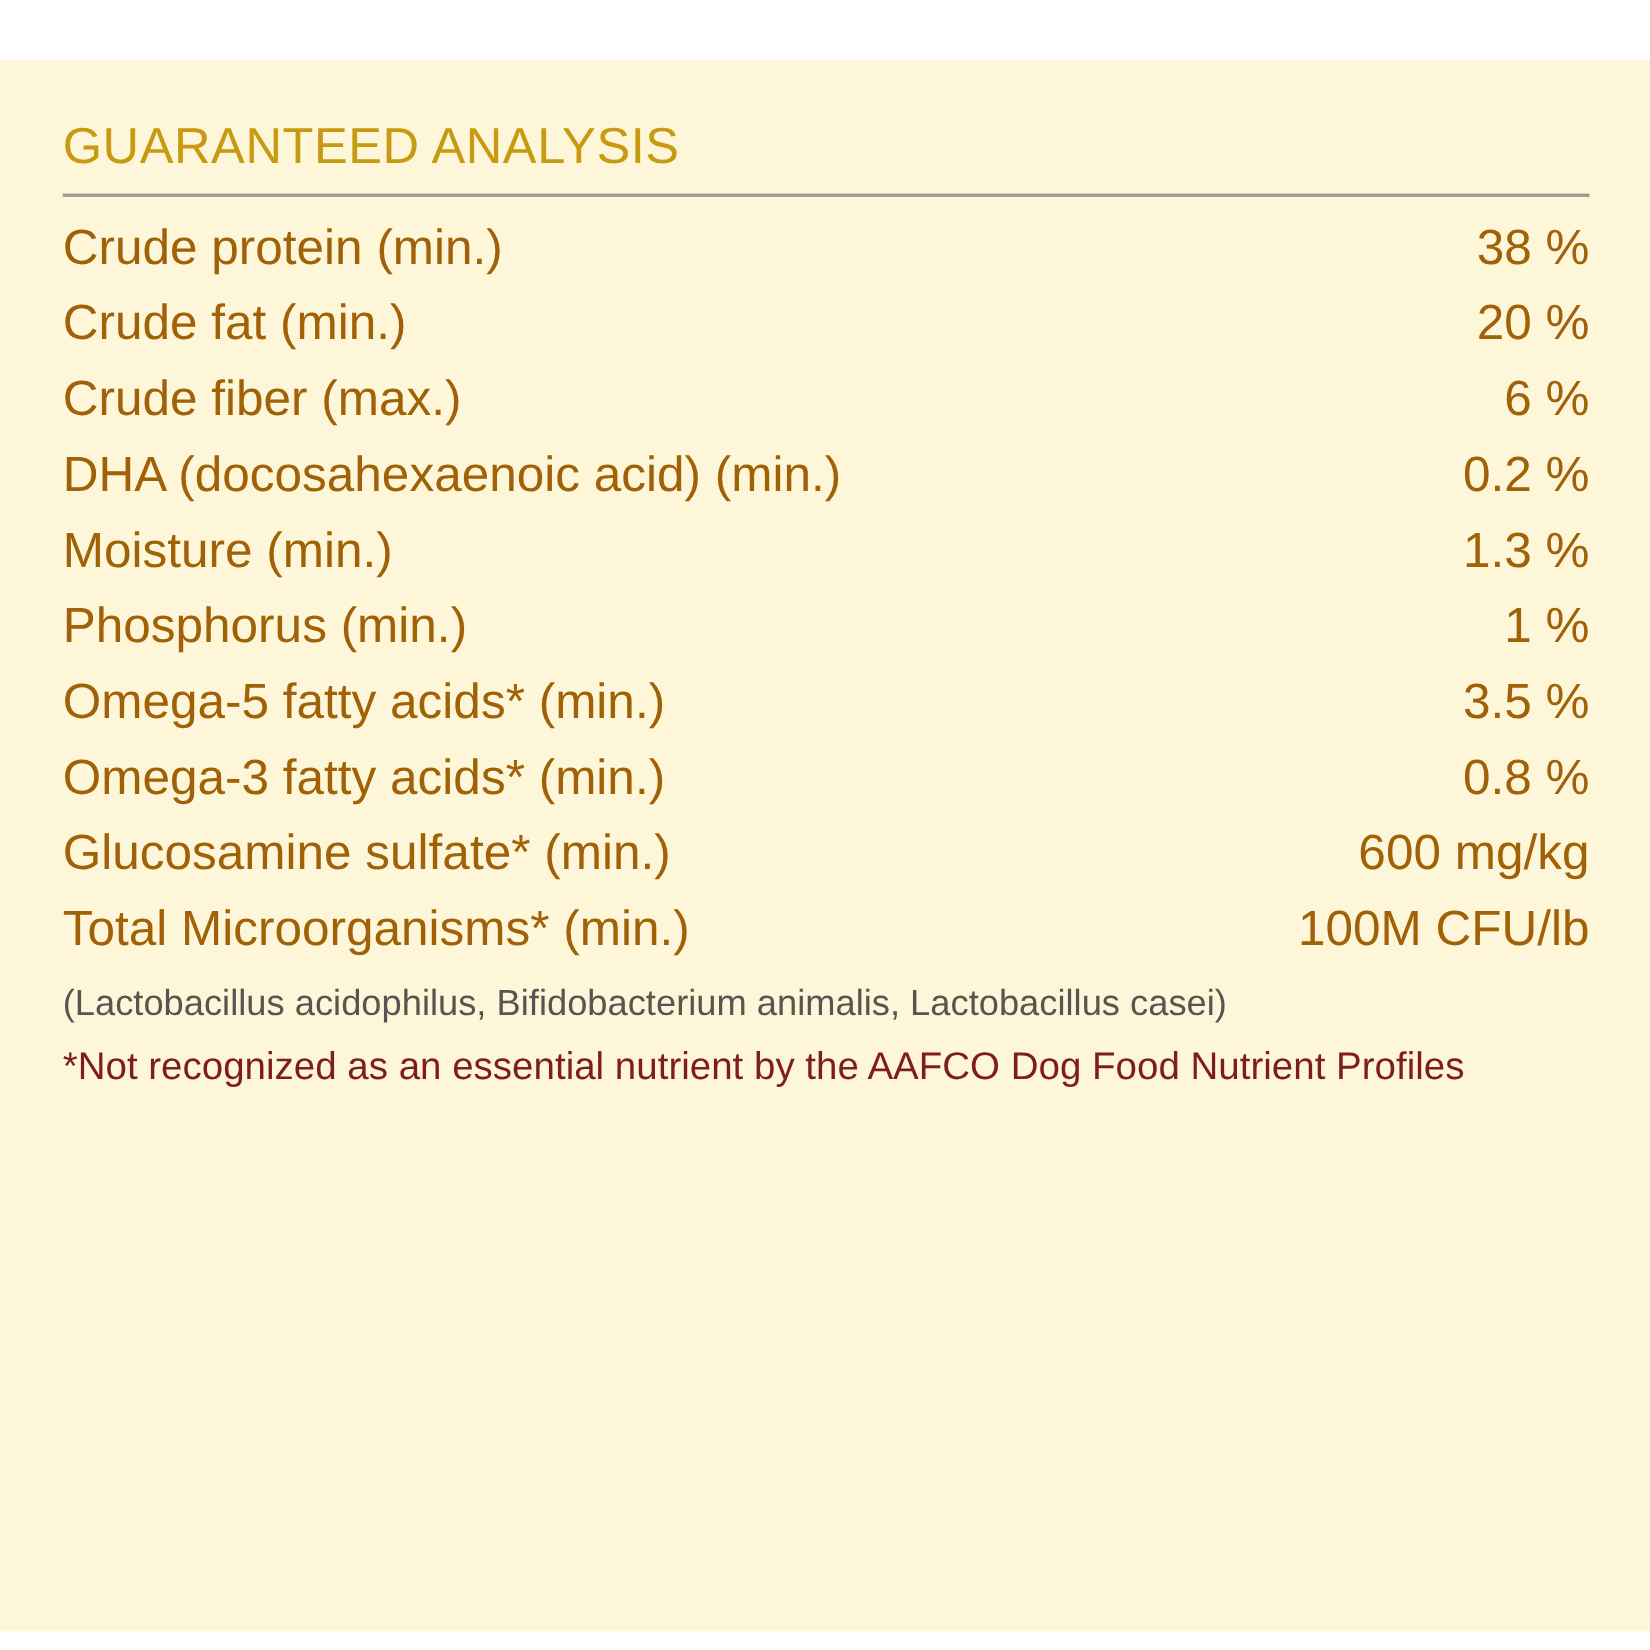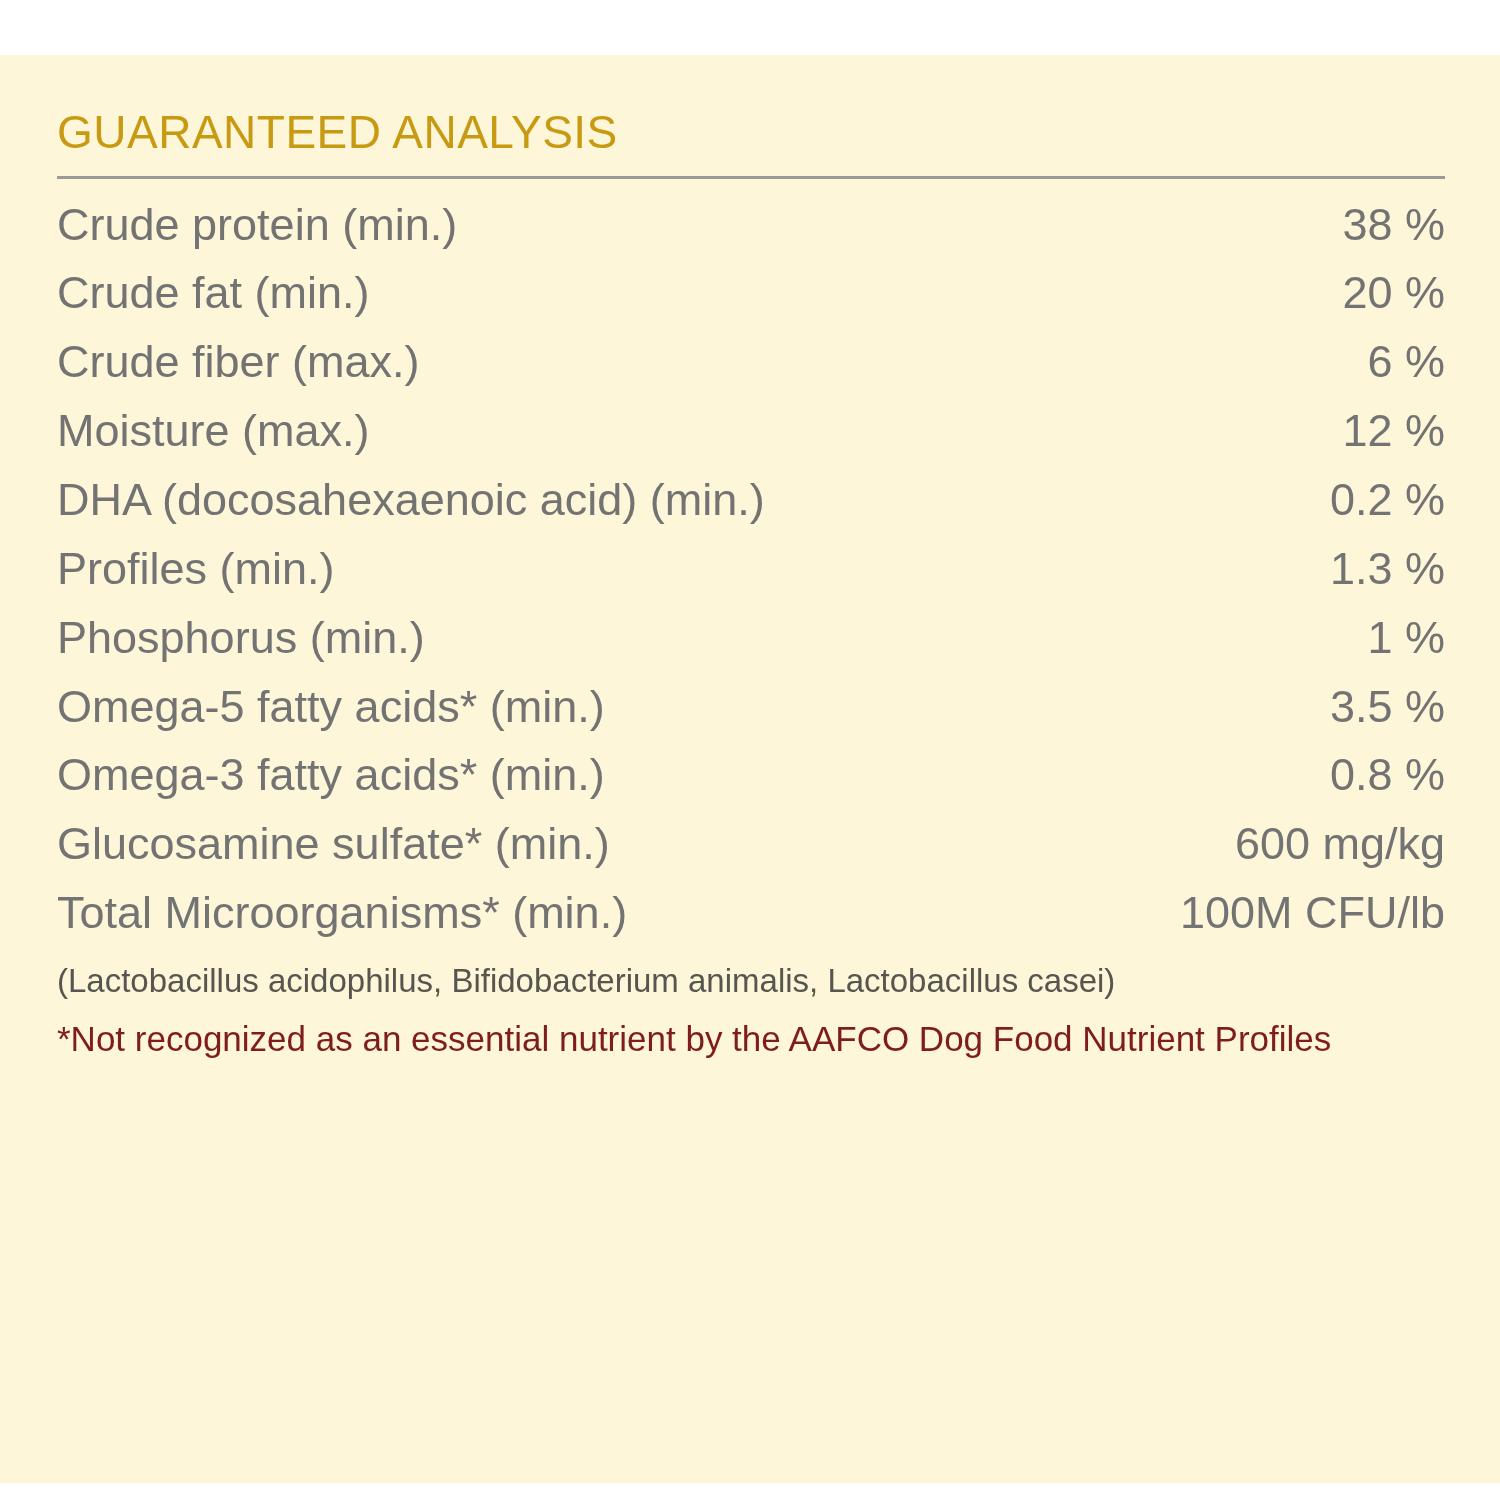--- a/index.html
+++ b/index.html
@@ -43,21 +43,21 @@
     margin-bottom: 12px;
   }
   table.ga {
     border-collapse: collapse;
     width: 1388px;
     table-layout: fixed;
   }
   table.ga td {
     padding: 0;
     vertical-align: baseline;
-    color: #737373;
+    color: #a16207;
     font-size: 45px;
     line-height: 1.53;
     white-space: nowrap;
   }
   table.ga td.nutrient {
     text-align: left;
   }
   table.ga td.value {
     text-align: right;
   }
@@ -93,29 +93,25 @@
         </tr>
         <tr>
           <td class="nutrient">Crude fat (min.)</td>
           <td class="value">20 %</td>
         </tr>
         <tr>
           <td class="nutrient">Crude fiber (max.)</td>
           <td class="value">6 %</td>
         </tr>
         <tr>
-          <td class="nutrient">Moisture (max.)</td>
-          <td class="value">12 %</td>
-        </tr>
-        <tr>
           <td class="nutrient">DHA (docosahexaenoic acid) (min.)</td>
           <td class="value">0.2 %</td>
         </tr>
         <tr>
-          <td class="nutrient">Profiles (min.)</td>
+          <td class="nutrient">Moisture (min.)</td>
           <td class="value">1.3 %</td>
         </tr>
         <tr>
           <td class="nutrient">Phosphorus (min.)</td>
           <td class="value">1 %</td>
         </tr>
         <tr>
           <td class="nutrient">Omega-5 fatty acids* (min.)</td>
           <td class="value">3.5 %</td>
         </tr>

